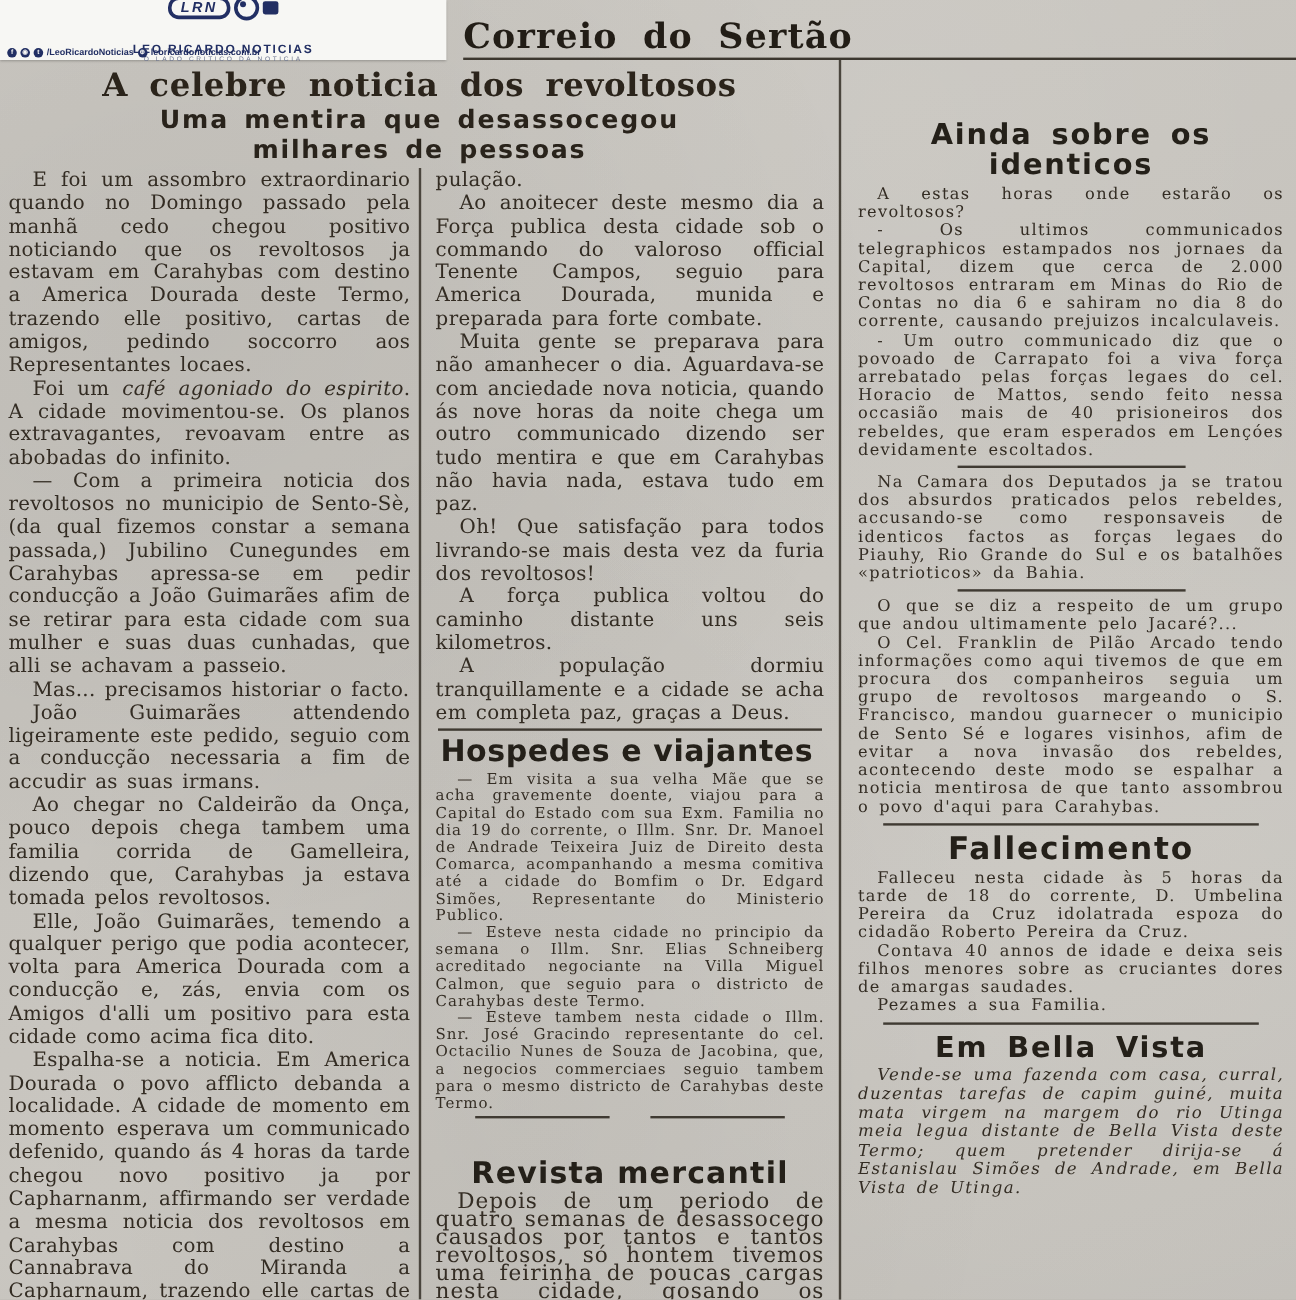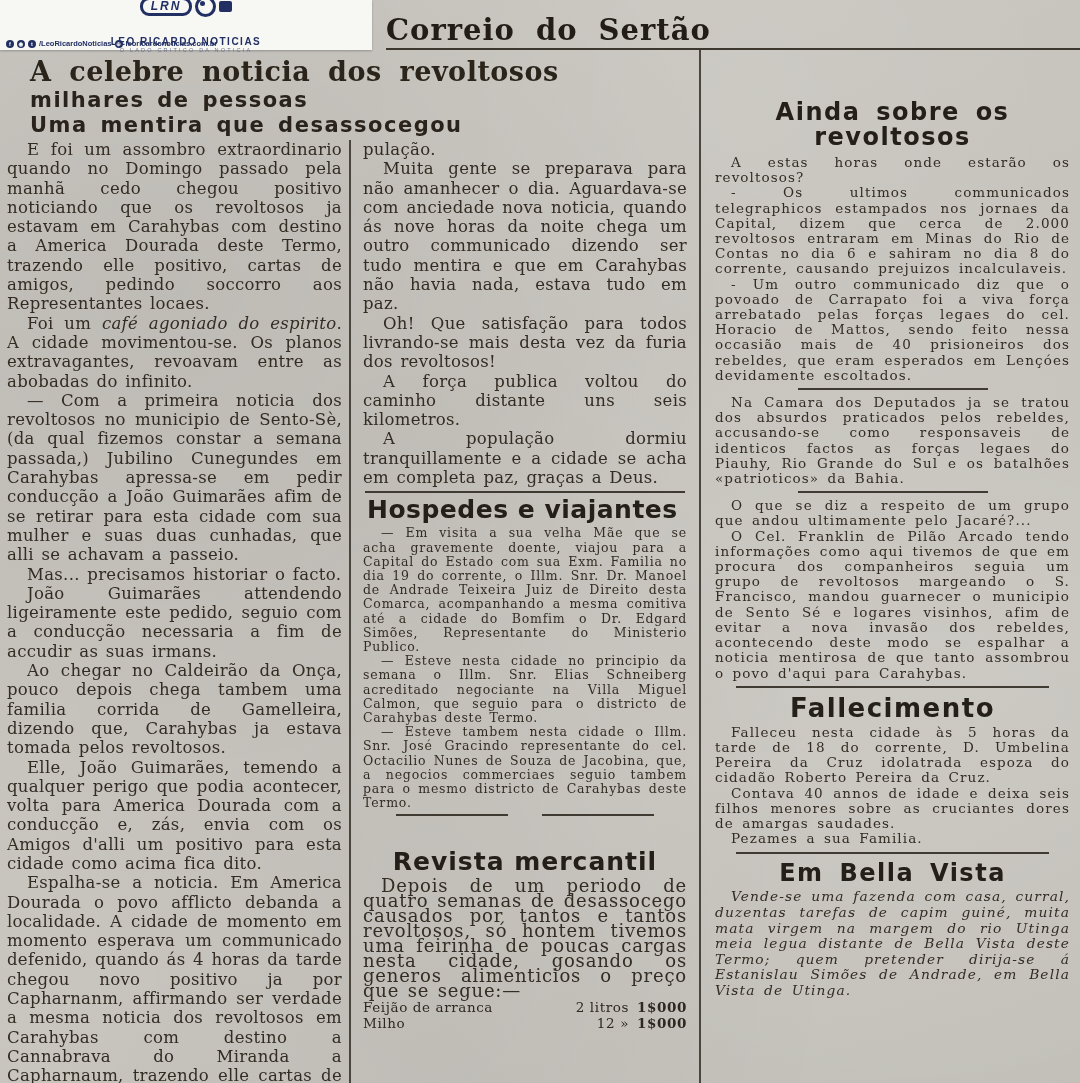--- a/index.html
+++ b/index.html
@@ -39,21 +39,21 @@
 
   
   .content{display:flex;height:1033px;}
   .left-wrap{width:699px;display:flex;flex-direction:column;}
   .col3{width:355px;border-left:2px solid #4a453d;padding:2px 10px 0 14px;overflow:hidden;}
   .two-cols{display:flex;flex:1;overflow:hidden;}
   .col1{width:335px;padding:0 7px 0 7px;overflow:hidden;}
   .col2{width:324px;border-left:2px solid #4a453d;padding:0 6px 0 12px;overflow:hidden;}
 
   
-  .headline-block{padding:6px 30px 2px 30px;}
+  .headline-block{padding:6px 30px 2px 30px;text-align:center;}
   .headline{font-family:"DejaVu Serif", serif;font-weight:bold;font-size:27px;line-height:32px;
             margin:0;color:#2b241b;word-spacing:8px;letter-spacing:.5px;}
   .subhead{font-family:"DejaVu Sans", sans-serif;font-weight:bold;font-size:21px;line-height:25px;
            margin:0;color:#29231b;letter-spacing:1.5px;word-spacing:4px;}
 
   
   .abody p{margin:0;text-indent:20px;text-align:justify;
            font-size:16.5px;line-height:19.3px;letter-spacing:.3px;word-spacing:2px;color:#332c23;}
 
   
@@ -115,41 +115,42 @@
         <h1 class="masthead">Correio do Sertão</h1>
       </div>
     </div>
   </div>
 
   <div class="content">
 
     <div class="left-wrap">
       <div class="headline-block">
         <h2 class="headline">A celebre noticia dos revoltosos</h2>
+        <div class="subhead">Uma mentira que desassocegou</div>
         <div class="subhead">milhares de pessoas</div>
-        <div class="subhead">Uma mentira que desassocegou</div>
       </div>
 
       <div class="two-cols">
 
         <div class="col1 abody">
           <p>E foi um assombro extraordinario quando no Domingo passado pela manhã cedo chegou positivo noticiando que os revoltosos ja estavam em Carahybas com destino a America Dourada deste Termo, trazendo elle positivo, cartas de amigos, pedindo soccorro aos Representantes locaes.</p>
           <p><span>Foi um </span><i>café agoniado do espirito</i><span>. A cidade movimentou-se. Os planos extravagantes, revoavam entre as abobadas do infinito.</span></p>
           <p>— Com a primeira noticia dos revoltosos no municipio de Sento-Sè, (da qual fizemos constar a semana passada,) Jubilino Cunegundes em Carahybas apressa-se em pedir conducção a João Guimarães afim de se retirar para esta cidade com sua mulher e suas duas cunhadas, que alli se achavam a passeio.</p>
           <p>Mas... precisamos historiar o facto.</p>
           <p>João Guimarães attendendo ligeiramente este pedido, seguio com a conducção necessaria a fim de accudir as suas irmans.</p>
           <p>Ao chegar no Caldeirão da Onça, pouco depois chega tambem uma familia corrida de Gamelleira, dizendo que, Carahybas ja estava tomada pelos revoltosos.</p>
           <p>Elle, João Guimarães, temendo a qualquer perigo que podia acontecer, volta para America Dourada com a conducção e, zás, envia com os Amigos d'alli um positivo para esta cidade como acima fica dito.</p>
           <p>Espalha-se a noticia. Em America Dourada o povo afflicto debanda a localidade. A cidade de momento em momento esperava um communicado defenido, quando ás 4 horas da tarde chegou novo positivo ja por Capharnanm, affirmando ser verdade a mesma noticia dos revoltosos em Carahybas com destino a Cannabrava do Miranda a Capharnaum, trazendo elle cartas de amigos que pediam tambem soccorro.</p>
 
         </div>
 
         <div class="col2">
           <div class="abody">
             <p style="text-indent:0">pulação.</p>
+            <p>Ao anoitecer deste mesmo dia a Força publica desta cidade sob o commando do valoroso official Tenente Campos, seguio para America Dourada, munida e preparada para forte combate.</p>
             <p>Muita gente se preparava para não amanhecer o dia. Aguardava-se com anciedade nova noticia, quando ás nove horas da noite chega um outro communicado dizendo ser tudo mentira e que em Carahybas não havia nada, estava tudo em paz.</p>
             <p>Oh! Que satisfação para todos livrando-se mais desta vez da furia dos revoltosos!</p>
             <p>A força publica voltou do caminho distante uns seis kilometros.</p>
             <p>A população dormiu tranquillamente e a cidade se acha em completa paz, graças a Deus.</p>
           </div>
 
           <hr class="rule-full">
           <h3 class="sec-title t-hospedes">Hospedes e viajantes</h3>
           <div class="sbody mt2">
             <p>— Em visita a sua velha Mãe que se acha gravemente doente, viajou para a Capital do Estado com sua Exm. Familia no dia 19 do corrente, o Illm. Snr. Dr. Manoel de Andrade Teixeira Juiz de Direito desta Comarca, acompanhando a mesma comitiva até a cidade do Bomfim o Dr. Edgard Simões, Representante do Ministerio Publico.</p>
@@ -177,21 +178,21 @@
                 <span class="pr-price">1$000</span>
               </div>
 
           </div>
         </div>
       </div>
     </div>
 
     <div class="col3">
       <h3 class="sec-title t-revolt">Ainda sobre os</h3>
-      <h3 class="sec-title t-revolt" style="margin-top:-2px">revoltosos</h3>
+      <h3 class="sec-title t-revolt" style="margin-top:-2px">identicos</h3>
       <div class="c3body mt4">
         <p>A estas horas onde estarão os revoltosos?</p>
         <p>- Os ultimos communicados telegraphicos estampados nos jornaes da Capital, dizem que cerca de 2.000 revoltosos entraram em Minas do Rio de Contas no dia 6 e sahiram no dia 8 do corrente, causando prejuizos incalculaveis.</p>
         <p>- Um outro communicado diz que o povoado de Carrapato foi a viva força arrebatado pelas forças legaes do cel. Horacio de Mattos, sendo feito nessa occasião mais de 40 prisioneiros dos rebeldes, que eram esperados em Lençóes devidamente escoltados.</p>
       </div>
       <hr class="rule-short">
       <div class="c3body">
         <p>Na Camara dos Deputados ja se tratou dos absurdos praticados pelos rebeldes, accusando-se como responsaveis de identicos factos as forças legaes do Piauhy, Rio Grande do Sul e os batalhões «patrioticos» da Bahia.</p>
       </div>
       <hr class="rule-short">

